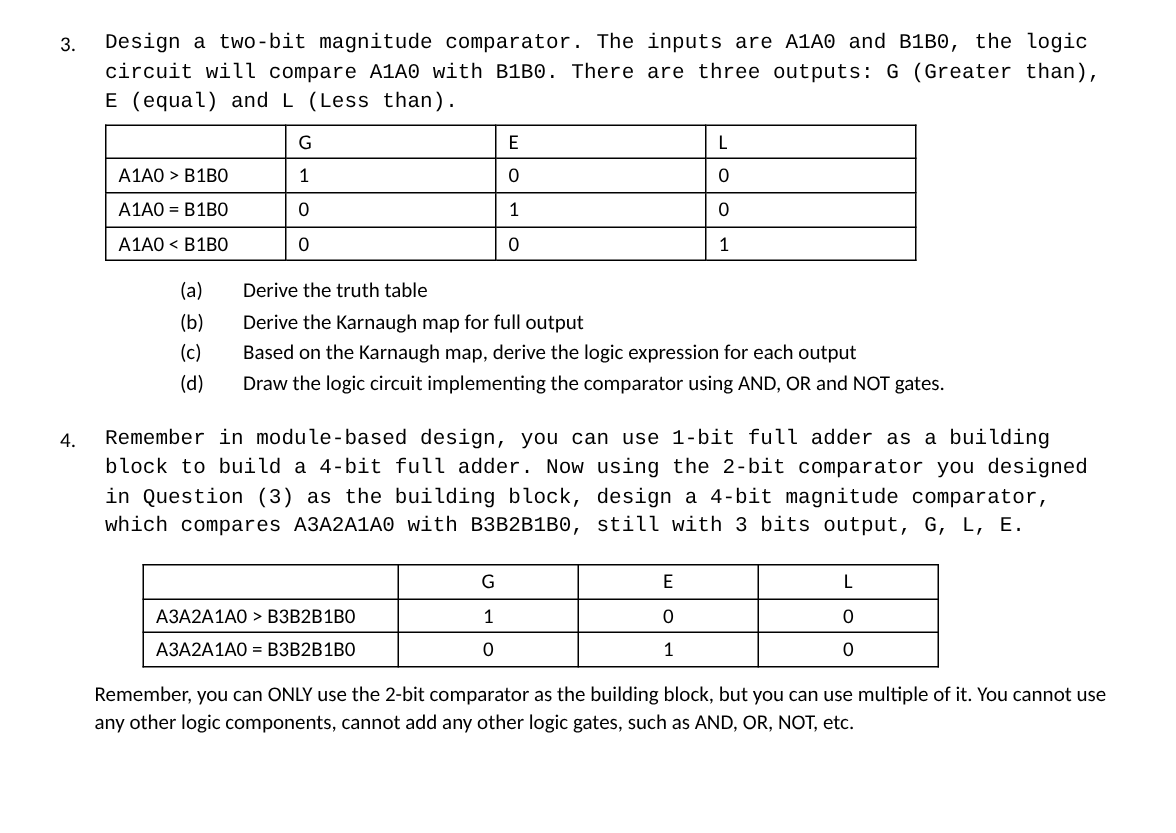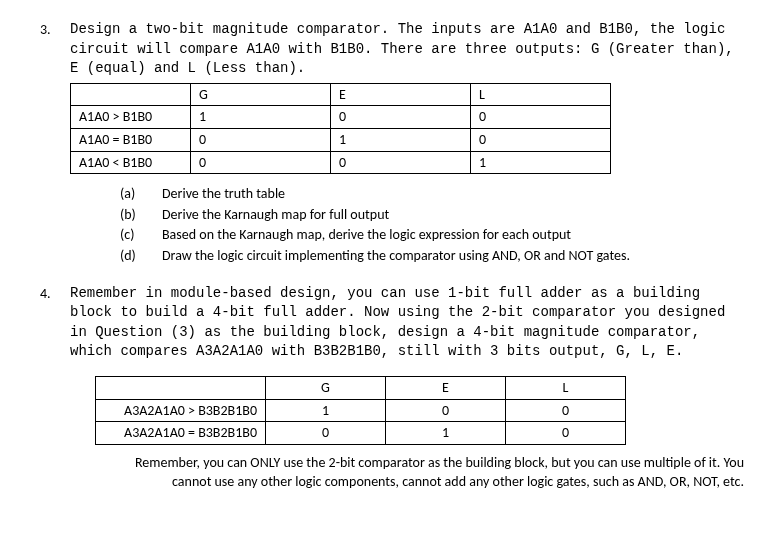--- a/index.html
+++ b/index.html
@@ -35,37 +35,36 @@
     td {
       border: 1px solid #000;
       padding: 1px 8px;
       font-size: 14px;
     }
     .t1 td.c1 { width: 120px; }
     .t1 td.c2 { width: 140px; }
     .t1 td.c3 { width: 140px; }
     .t1 td.c4 { width: 140px; }
     .t2 { margin-left: 55px; }
-    .t2 td.c1 { width: 170px; text-align: right; }
+    .t2 td.c1 { width: 170px; }
     .t2 td.c2 { width: 120px; text-align: center; }
     .t2 td.c3 { width: 120px; text-align: center; }
     .t2 td.c4 { width: 120px; text-align: center; }
     .subparts {
       margin: 10px 0 0 80px;
     }
     .subpart {
       display: flex;
       margin-bottom: 1px;
     }
     .sp-label { width: 26px; flex-shrink: 0; }
     .sp-text { flex: 1; margin-left: 16px; }
     .para2 {
-      margin-left: 55px;
+      margin-left: 23px;
       margin-top: 8px;
-      text-align: right;
     }
   </style>
 </head>
 <body>
 
 <div class="question">
   <div class="q-header">
     <div class="q-num">3.</div>
     <div class="q-text">Design a two-bit magnitude comparator. The inputs are A1A0 and B1B0, the logic circuit will compare A1A0 with B1B0. There are three outputs: G (Greater than), E (equal) and L (Less than).</div>
   </div>

